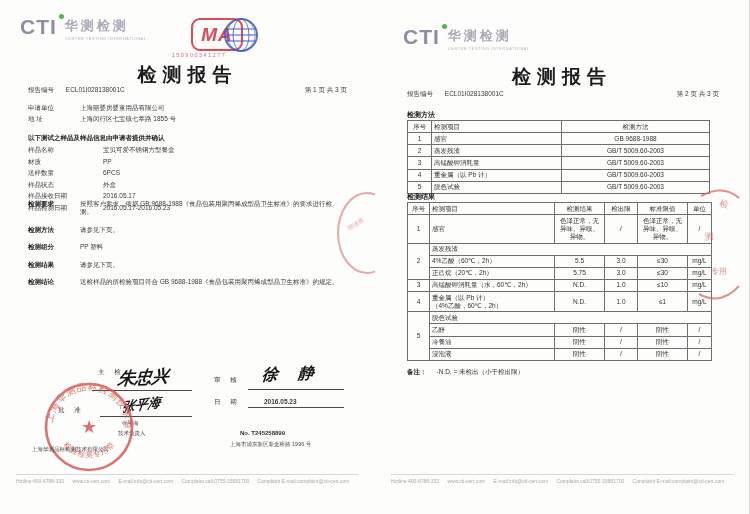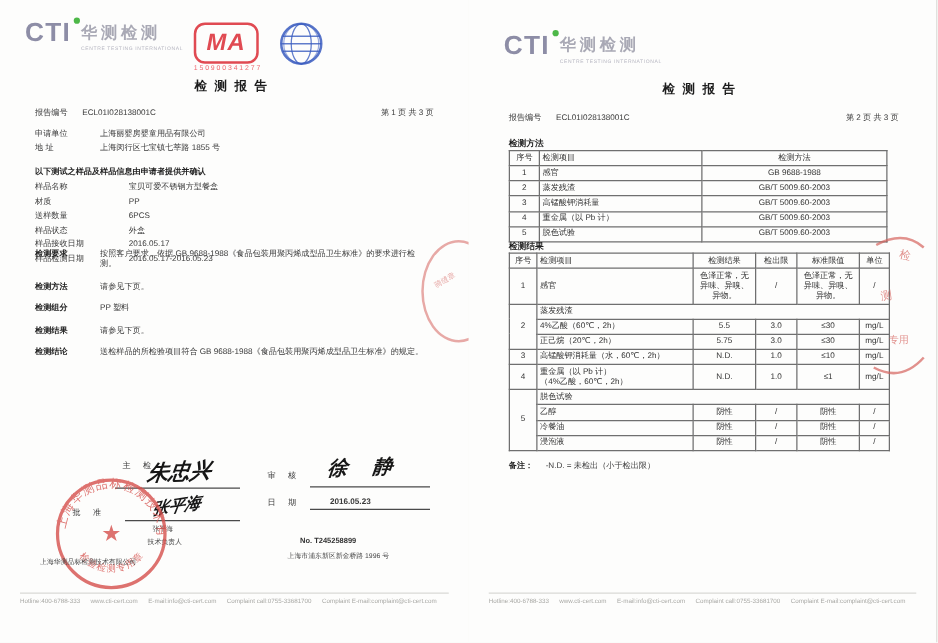--- a/index.html
+++ b/index.html
@@ -13,33 +13,33 @@
   .logo { position:absolute; display:flex; align-items:flex-start; }
   .cti-wrap { position:relative; }
   .cti-text { font-size:21px; font-weight:bold; color:#8d8da6; letter-spacing:1px; line-height:1; }
   .cti-dot { position:absolute; width:5px; height:5px; border-radius:50%; background:#4db848; top:-2px; left:39px; }
   .cn-wrap { margin-left:8px; margin-top:1px; }
   .cn-name { font-size:13px; color:#a9a9b5; letter-spacing:3px; font-weight:bold; }
   .en-name { font-size:4px; color:#b5b5c0; letter-spacing:.5px; margin-top:1px; }
 
   .cma { position:absolute; left:155px; top:18px; text-align:center; }
   .cma-box { width:52px; height:33px; border:2.5px solid #e04a52; border-radius:9px; color:#e04a52;
-             font-size:19px; font-weight:bold; font-style:italic; line-height:29px; letter-spacing:1px; }
+             font-size:19px; font-weight:bold; font-style:italic; line-height:29px; letter-spacing:1px;margin-left:36px; }
   .cma-num { font-size:5.5px; color:#ee6a72; letter-spacing:1.5px; margin-top:1px; }
 
   .globe { position:absolute; left:223px; top:17px; }
 
   .cnas { position:absolute; left:268px; top:20px; display:flex; }
   .cnas-oval { width:50px; height:26px; border:2.5px solid #2d4fae; border-radius:50%/45%;
                color:#2d4fae; font-weight:bold; font-style:italic; font-size:12px; text-align:center; line-height:22px; letter-spacing:.5px; }
   .cnas-side { margin-left:4px; color:#2d4fae; font-size:4.5px; font-weight:bold; line-height:1.25; }
 
   
   .doc-title { position:absolute; top:62px; left:0; width:100%; text-align:center;
-               font-size:10px; font-weight:bold; color:#1d1d1d; letter-spacing:6px; }
+               font-size:19px; font-weight:bold; color:#1d1d1d; letter-spacing:6px; }
   .report-row { position:absolute; display:flex; justify-content:space-between; font-size:6.5px; }
   .rlabel { color:#3a3a3a; margin-right:10px; }
   .kv { display:flex; font-size:6.5px; line-height:1.3; margin-bottom:3px; }
   .kv .k { width:52px; flex-shrink:0; }
   .kv .v { flex:1; }
   .bold { font-weight:bold; color:#222; }
   .preline { white-space:pre-line; }
 
   
   table { border-collapse:collapse; table-layout:fixed; font-size:6.5px; color:#333; }

